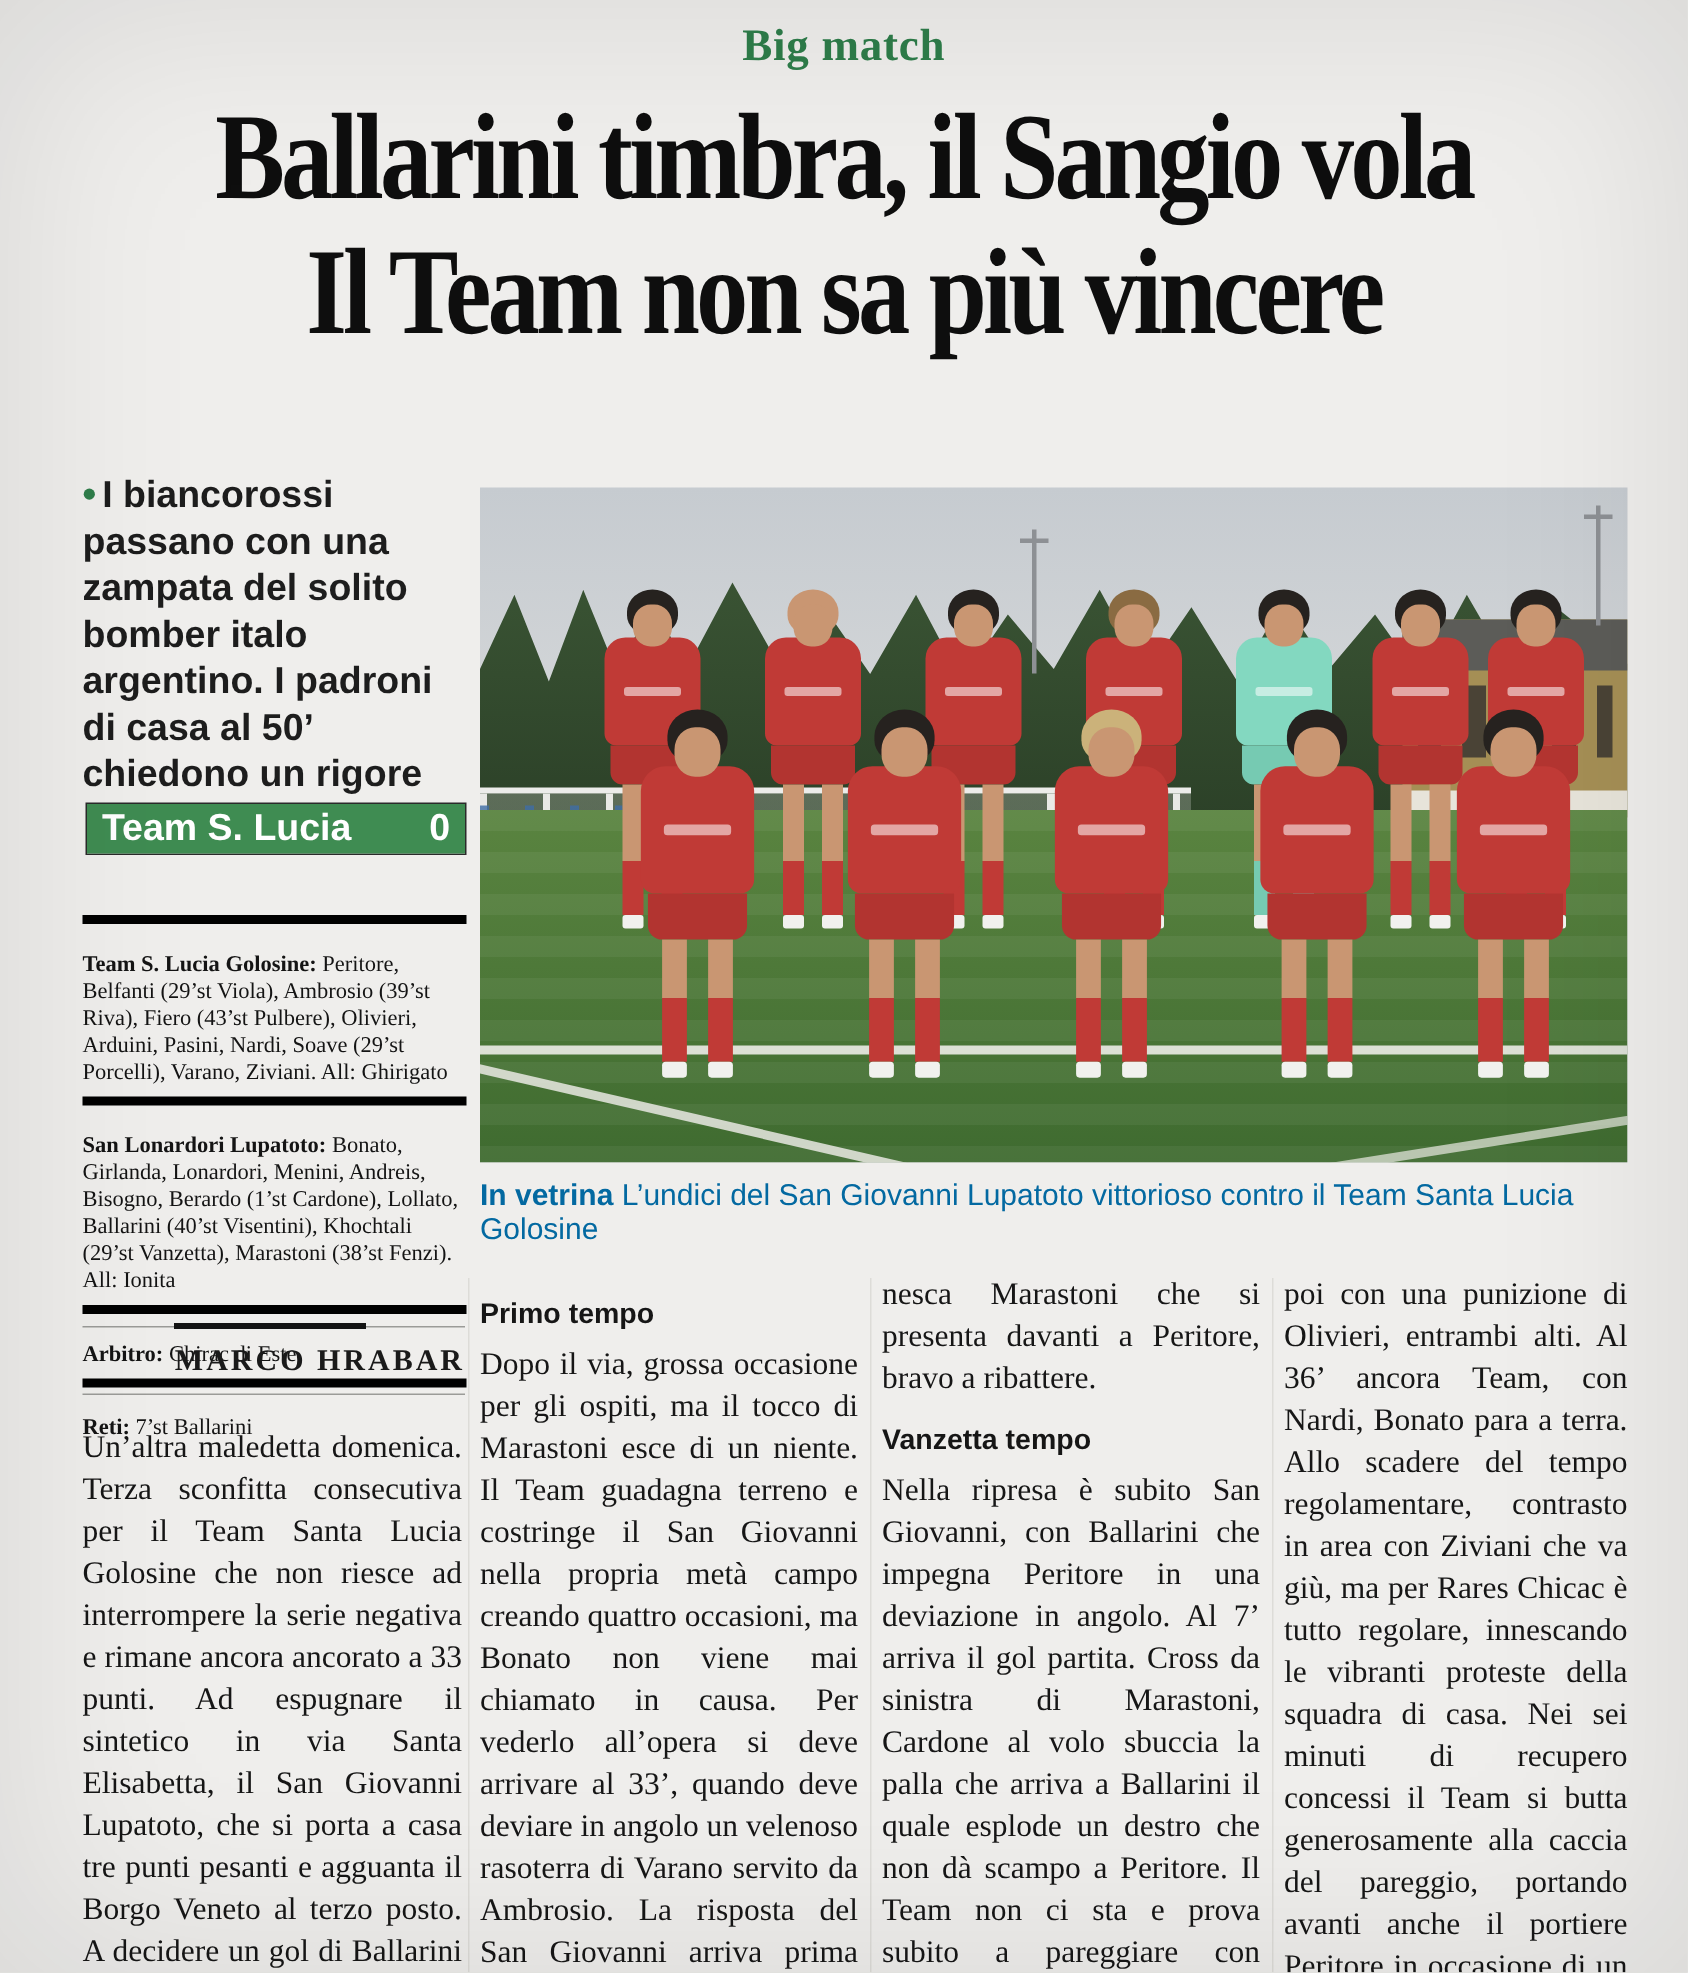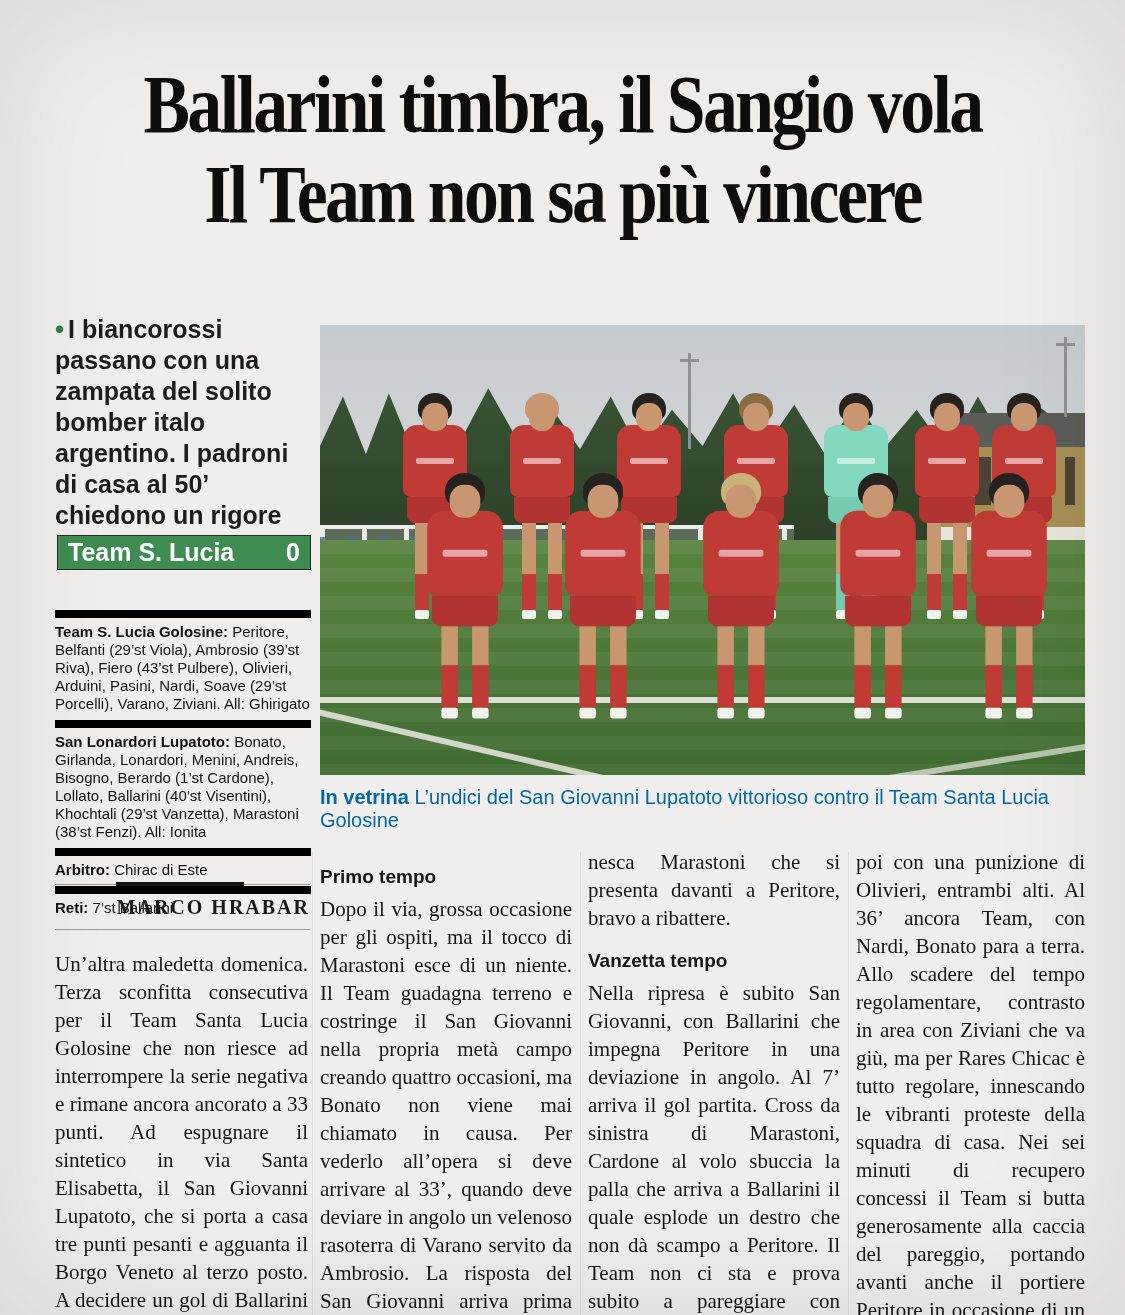--- a/index.html
+++ b/index.html
@@ -19,21 +19,21 @@
         font-family:"Liberation Sans",sans-serif;font-size:25px;line-height:31px;
         font-weight:600;color:#1d1d1d;}
   .standfirst .bullet{font-size:26px;margin-right:4px;}
   .scoreboard{position:absolute;left:57px;top:535px;width:252px;border:1px solid #2a2a2a;
         font-family:"Liberation Sans",sans-serif;}
   .score-row{display:flex;align-items:center;height:33px;color:#fff;font-weight:bold;
         font-size:25px;padding:0 10px;}
   .score-row .team{flex:1;}
   .lineups{position:absolute;left:55px;top:610px;width:256px;
         font-family:"Liberation Sans",sans-serif;font-size:15px;line-height:18px;color:#141414;}
-  .lu-block{border-top:8px solid #000000;padding-top:5px;margin-bottom:7px;}
+  .lu-block{border-top:6px solid #000000;padding-top:18px;margin-bottom:7px;font-family:Liberation Serif, serif;}
   .lu-block b{font-weight:bold;}
   
   .byline-wrap{position:absolute;left:55px;top:884px;width:255px;text-align:right;}
   .rule-top{height:1px;background:#9b9b98;position:relative;}
   .rule-top::after{content:"";position:absolute;left:24%;right:26%;top:-2px;height:4px;background:#141414;}
   .byline{font-size:20px;font-weight:bold;letter-spacing:2px;margin:11px 0 10px 0;}
   .rule-bot{height:1px;background:#9b9b98;}
   
   .bodycol{position:absolute;top:848px;height:467px;overflow:hidden;
         font-size:21px;line-height:28px;text-align:justify;color:#161616;}
@@ -95,20 +95,21 @@
   
   .caption{position:absolute;left:320px;top:786px;width:765px;
         font-family:"Liberation Sans",sans-serif;font-size:20px;color:#0369a1;}
   .caption b{font-weight:bold;}
 </style>
 </head>
 <body>
 
 <div class="page">
 
+  <div class="kicker" style="color:#2e7d4a;">Big match</div>
   <div class="hl hl1">Ballarini timbra, il Sangio vola</div>
   <div class="hl hl2">Il Team non sa più vincere</div>
 
   <div class="standfirst">
     <span class="bullet" style="color:#2e7d4a;">•</span><span>I biancorossi passano con una zampata del solito bomber italo argentino. I padroni di casa al 50’ chiedono un rigore</span>
   </div>
 
   <div class="scoreboard">
     <div class="score-row" style="background: rgb(63, 140, 82);">
       <span class="team">Team S. Lucia</span>

